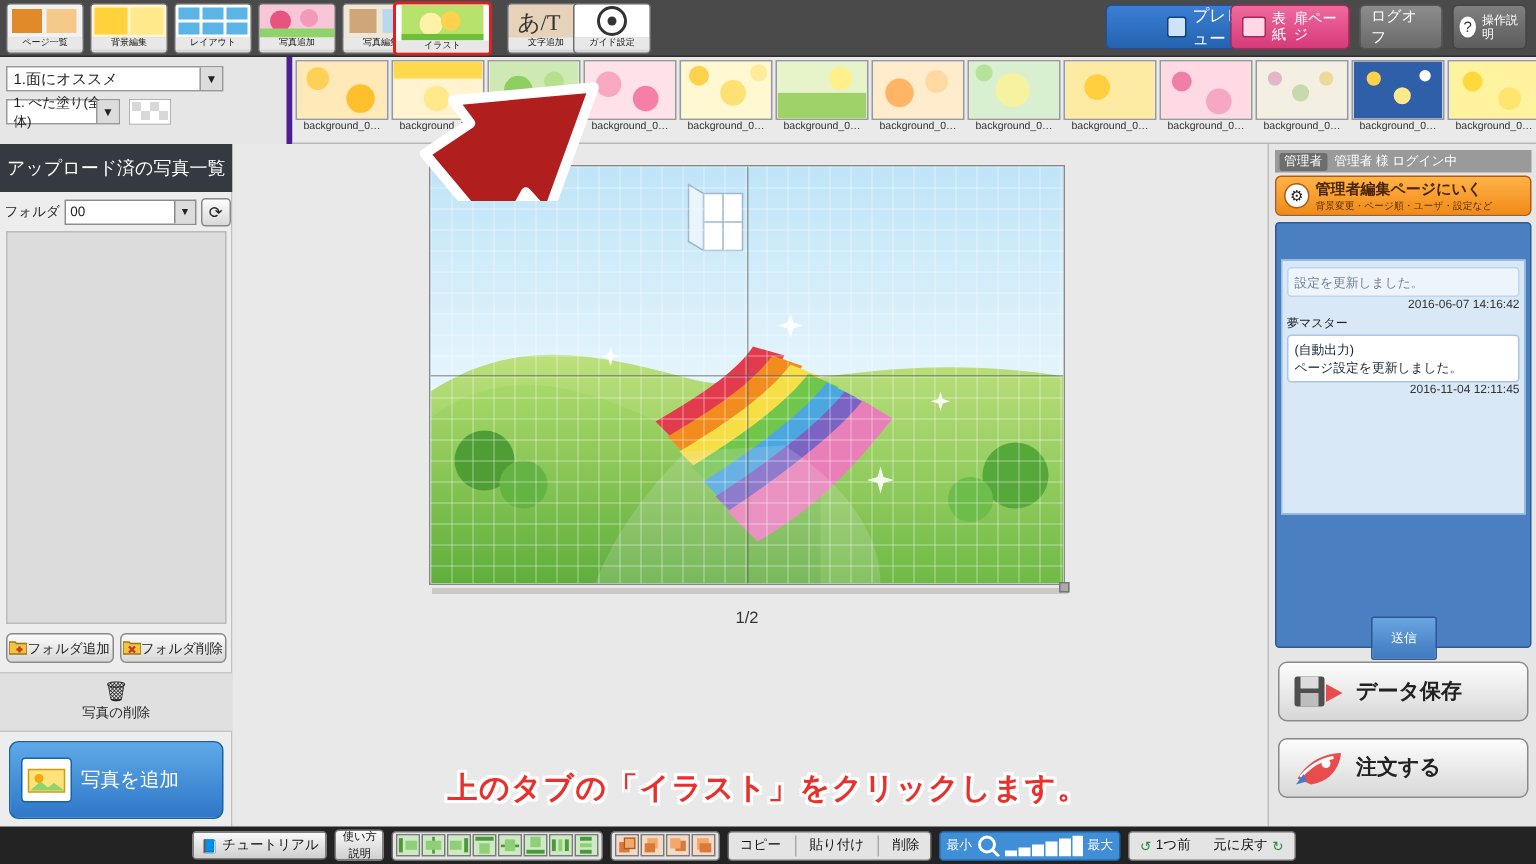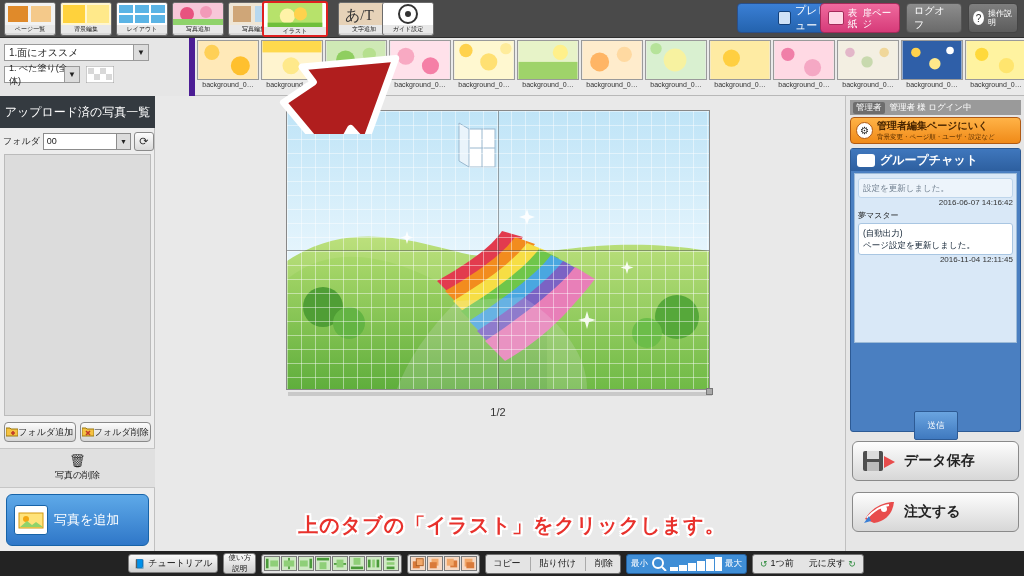--- a/index.html
+++ b/index.html
@@ -47,21 +47,21 @@
     width:20px; height:14px; border-radius:2px; background:#cfe2f7;
     border:1px solid #12407a; display:block;
   }
   .topright.pink { border-color:#a52a5a; background:linear-gradient(#f06a9e,#d63b79); }
   .topright.gray { border-color:#555; background:linear-gradient(#8d8d8d,#6a6a6a); }
   .topright.help { border-color:#444; background:linear-gradient(#7f7f7f,#5c5c5c); }
 
   
   #catbar {
     position:absolute; left:0; top:38px; width:195px; height:58px;
-    background:#e6e6e6; border-right:6px solid #4c1d95;
+    background:#e6e6e6; border-right:4px solid #4c1d95;
   }
   .selbox {
     position:absolute; border:1px solid #9a9a9a; background:#fff;
     height:17px; font-size:10px; display:flex; align-items:center;
     padding-left:4px; cursor:pointer;
   }
   .selbox .caret {
     position:absolute; right:0; top:0; width:15px; height:15px;
     background:#dcdcdc; border-left:1px solid #9a9a9a;
     display:flex; align-items:center; justify-content:center; font-size:8px;
@@ -686,24 +686,20 @@
 
   <div id="admin-btn">
     <span class="ic">⚙</span>
     <span style="display:flex;flex-direction:column;">
       <span class="l1">管理者編集ページにいく</span>
       <span class="l2">背景変更・ページ順・ユーザ・設定など</span>
     </span>
   </div>
 
   <div id="chat">
-    <div id="chat-title">
-      <span class="bub"></span>
-      <span>グループチャット</span>
-    </div>
 
     <div id="chat-body">
       <div class="msg" style="opacity:.55;">設定を更新しました。</div>
       <div class="ts">2016-06-07 14:16:42</div>
       <div class="who">夢マスター</div>
       <div class="msg" style="white-space:pre-line;">(自動出力)
 ページ設定を更新しました。</div>
       <div class="ts">2016-11-04 12:11:45</div>
     </div>
 

